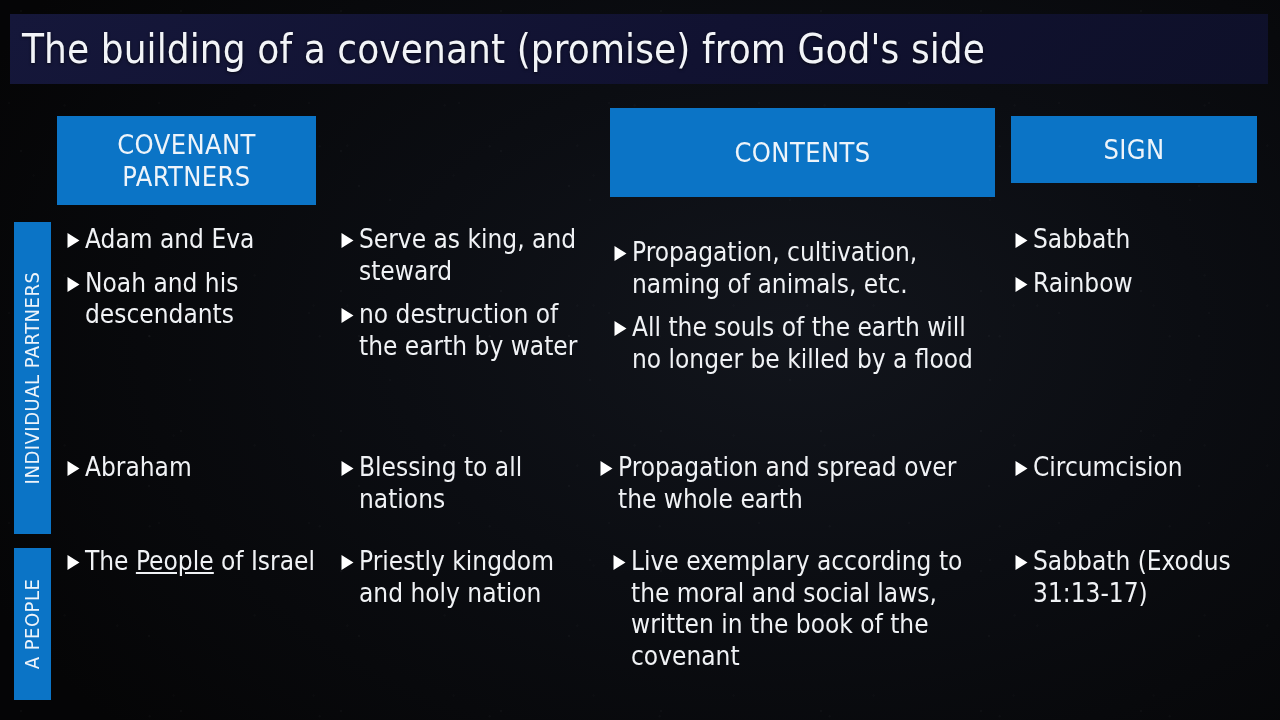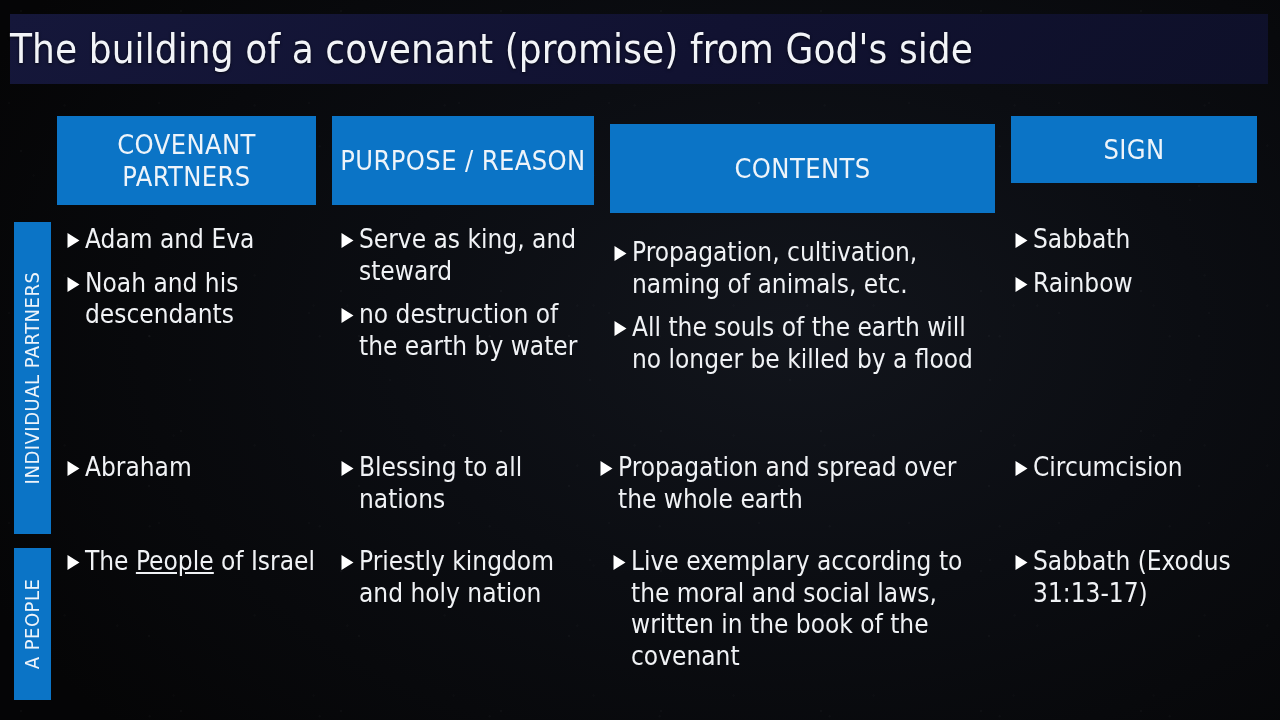--- a/index.html
+++ b/index.html
@@ -42,38 +42,39 @@
     display:flex; align-items:center;
   }
   #title-text {
     color:#f2f4f8;
     font-size:40px;
     font-weight:400;
     letter-spacing:.1px;
     line-height:1;
     white-space:nowrap;
     text-shadow:0 1px 3px rgba(0,0,0,.6);
+    margin-left:12px;
   }
 
   
   .hcell {
     position:absolute;
     background:#0b74c6;
     display:flex; align-items:center; justify-content:center;
     text-align:center;
     color:#eef4fa;
     font-size:27px;
     font-weight:400;
     letter-spacing:.4px;
     line-height:1.18;
     padding:4px 6px;
   }
   #h-partners { left:57px;   top:116px; width:259px; height:89px; }
   #h-purpose  { left:332px;  top:116px; width:262px; height:89px; }
-  #h-contents { left:610px;  top:124px; width:385px; height:89px; }
+  #h-contents { left:610px;  top:108px; width:385px; height:89px; }
   #h-sign     { left:1011px; top:116px; width:246px; height:67px; }
 
   
   .vlabel {
     position:absolute;
     left:14px;
     width:37px;
     background:#0b74c6;
     display:flex; align-items:center; justify-content:center;
   }
@@ -135,23 +136,20 @@
 <div id="slide">
   <div id="noise"></div>
 
   <div id="title-bar">
     <div id="title-text">The building of a covenant (promise) from God's side</div>
   </div>
 
   <div class="hcell" id="h-partners">
     <span>COVENANT PARTNERS</span>
   </div>
-  <div class="hcell" id="h-purpose">
-    <span>PURPOSE / REASON</span>
-  </div>
   <div class="hcell" id="h-contents">
     <span>CONTENTS</span>
   </div>
   <div class="hcell" id="h-sign">
     <span>SIGN</span>
   </div>
 
   <div class="vlabel" id="v-individual">
     <span>INDIVIDUAL PARTNERS</span>
   </div>

